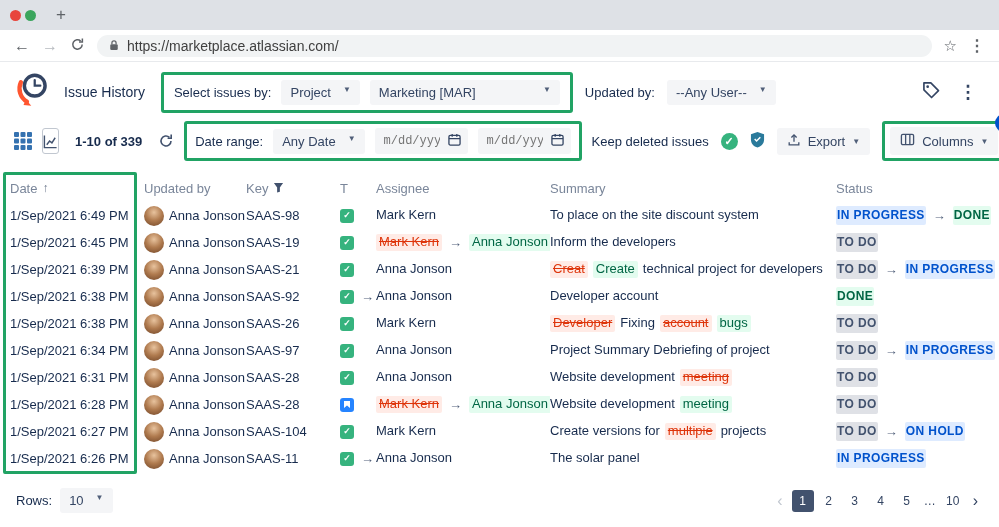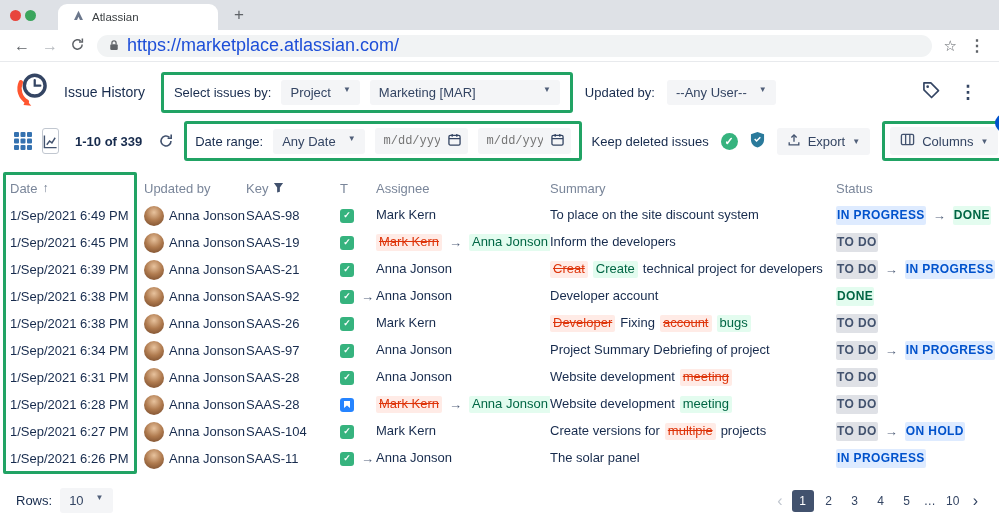--- a/index.html
+++ b/index.html
@@ -21,21 +21,21 @@
        padding:0 14px;width:160px;margin-left:18px;cursor:pointer}
   .tab-title{font-size:11.5px;color:#3C4043;white-space:nowrap}
   .newtab{font-size:17px;color:#5F6368;margin:0 0 5px 10px;padding:0 6px;cursor:pointer}
 
   .addressbar{height:32px;background:#fff;display:flex;align-items:center;gap:12px;padding:0 14px;
               border-bottom:1px solid #E8EAED;flex-shrink:0}
   .nav-ic{font-size:16px;color:#5F6368;cursor:pointer;line-height:1}
   .nav-ic.fwd{color:#B6BABF}
   .urlbox{flex:1;height:22px;background:#F1F3F4;border-radius:11px;display:flex;align-items:center;gap:8px;
           padding:0 12px;cursor:text}
-  .url-text{font-size:18px;color:#1d4ed8}
+  .url-text{font-size:14px;color:#404040}
   .star{font-size:15px;color:#5F6368;cursor:pointer}
   .vdots{font-size:16px;color:#5F6368;cursor:pointer;font-weight:bold}
 
   
   .app{flex:1;display:flex;flex-direction:column;padding-top:4px}
   .hdr-row{display:flex;align-items:center;gap:12px;padding:5px 14px}
   .app-title{font-size:14px;font-weight:normal;color:var(--navy);margin-right:4px;white-space:nowrap}
   .ann{border:3px solid var(--ann);border-radius:3px}
   .grp{display:flex;align-items:center;gap:10px;padding:5px 10px}
   .lbl{font-size:13px;color:var(--navy);white-space:nowrap}
@@ -100,28 +100,20 @@
   .page-chevron.disabled{color:#C1C7D0}
 </style>
 </head>
 <body>
 
 <div class="screen">
 
   <div class="tabstrip">
     <span class="dot red"></span>
     <span class="dot green"></span>
-    <div class="tab">
-      <span>
-        <svg width="13" height="13" viewBox="0 0 16 16">
-            <path d="M8 2 L13.5 13.5 H9.8 L8 9.6 6.2 13.5 H2.5 Z" fill="#6B778C"></path>
-          </svg>
-      </span>
-      <span class="tab-title">Atlassian</span>
-    </div>
     <span class="newtab">+</span>
   </div>
 
   <div class="addressbar">
     <span class="nav-ic">←</span>
     <span class="nav-ic fwd">→</span>
     <span class="nav-ic">
       <svg width="15" height="15" viewBox="0 0 16 16">
           <path d="M13 8a5 5 0 1 1-1.6-3.7" fill="none" stroke="#5F6368" stroke-width="1.6"></path>
           <path d="M13.2 1.6 v3.6 h-3.6" fill="none" stroke="#5F6368" stroke-width="1.6"></path>

